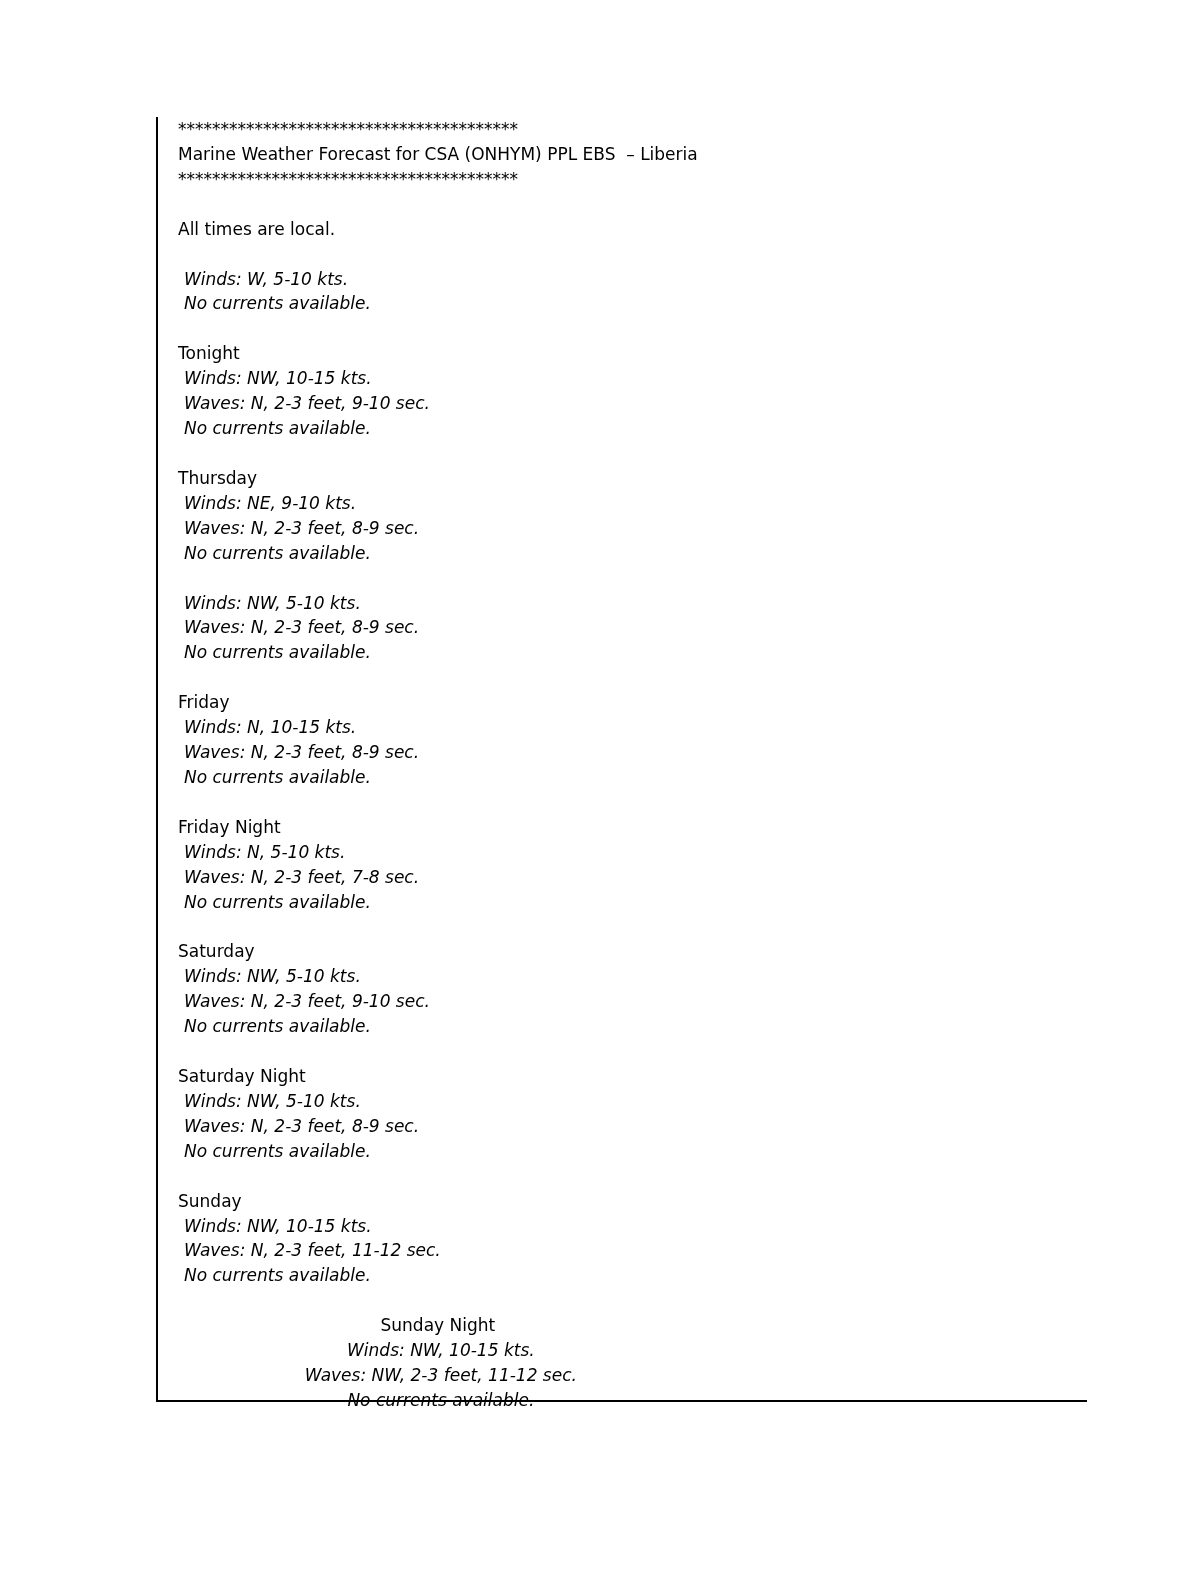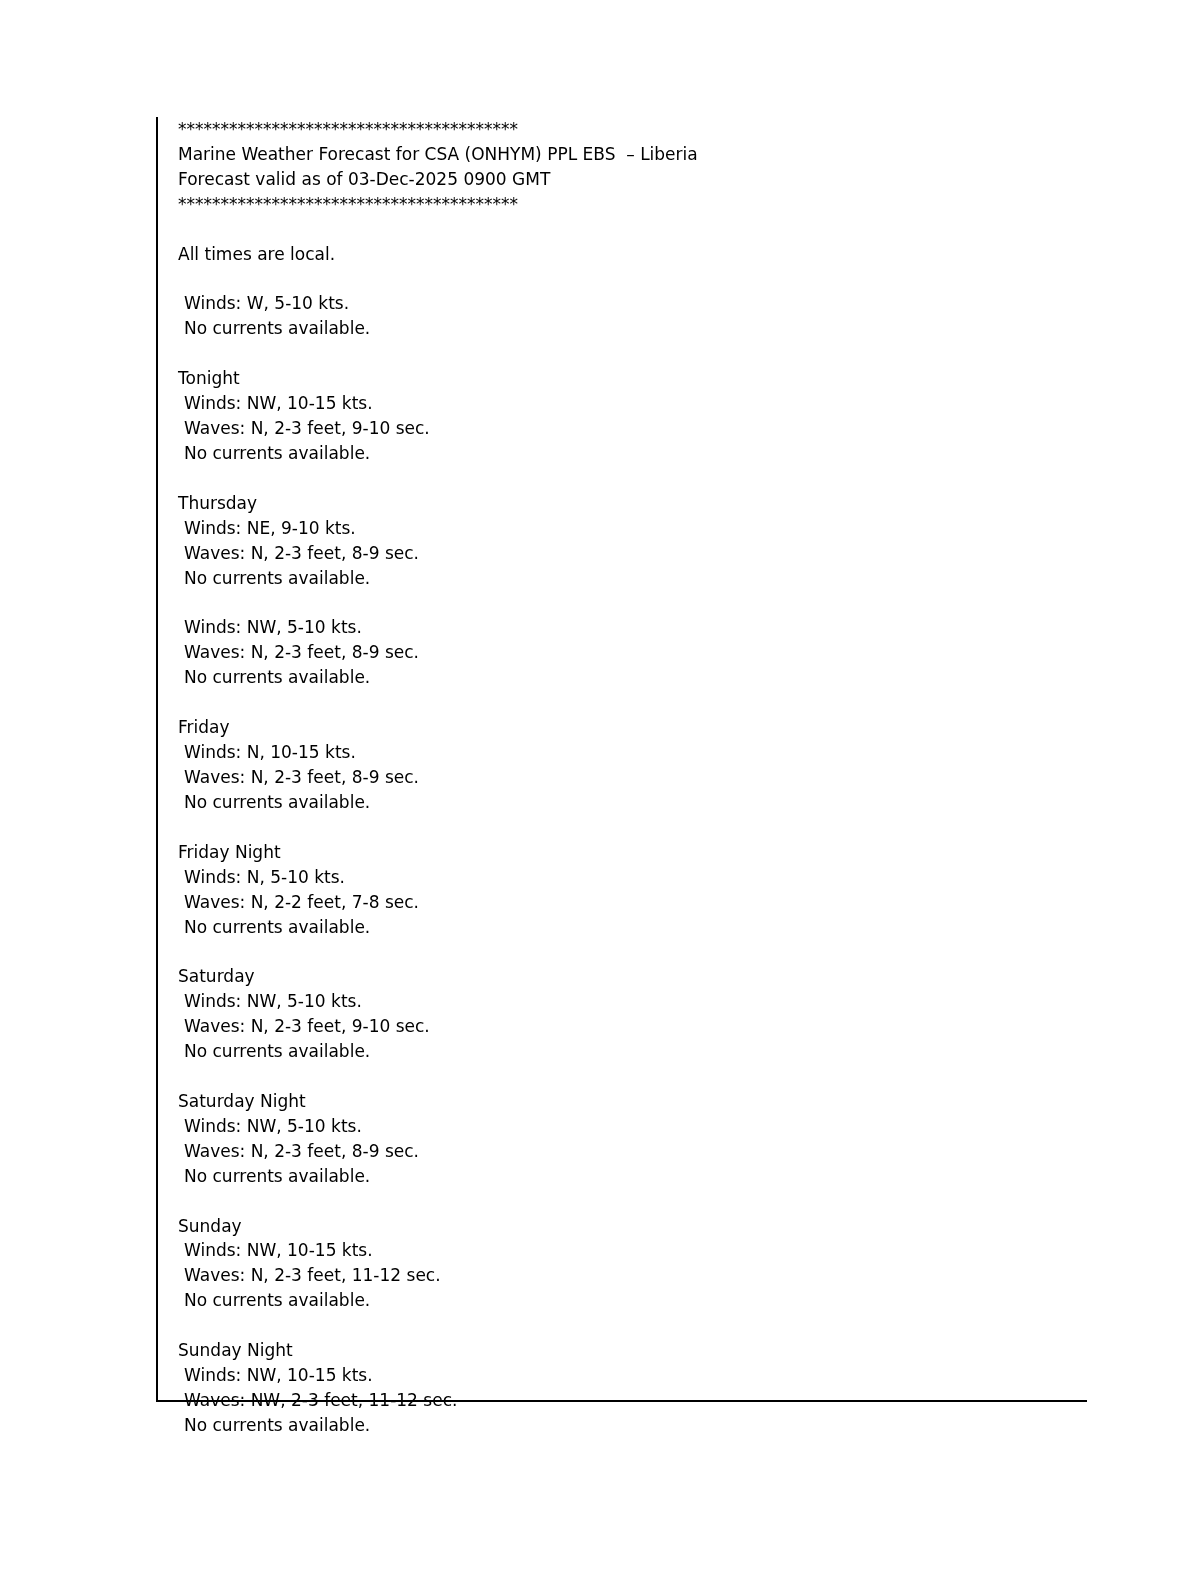--- a/index.html
+++ b/index.html
@@ -39,36 +39,37 @@
     white-space: pre;
   }
   .spacer {
     height: 24.93px;
   }
   .section {
     margin-bottom: 24.93px;
   }
   .section:last-child {
     margin-bottom: 0;
+    text-align: center;
   }
   .detail {
     padding-left: 6px;
+    font-style: italic;
   }
 </style>
 </head>
 <body>
 
 <div class="page">
 
   <div class="text-frame"></div>
 
   <div class="text-block">
     <div class="line">****************************************</div>
     <div class="line">Marine Weather Forecast for CSA (ONHYM) PPL EBS  – Liberia</div>
-    <div class="line">Forecast valid as of 03-Dec-2025 0900 GMT</div>
     <div class="line">****************************************</div>
     <div class="spacer"></div>
     <div class="line">All times are local.</div>
     <div class="spacer"></div>
     <div id="sections">
     <div class="section">
       <div class="line detail">Winds: W, 5-10 kts.</div>
       <div class="line detail">No currents available.</div>
     </div>
 
@@ -95,21 +96,21 @@
     <div class="section">
       <div class="line">Friday</div>
       <div class="line detail">Winds: N, 10-15 kts.</div>
       <div class="line detail">Waves: N, 2-3 feet, 8-9 sec.</div>
       <div class="line detail">No currents available.</div>
     </div>
 
     <div class="section">
       <div class="line">Friday Night</div>
       <div class="line detail">Winds: N, 5-10 kts.</div>
-      <div class="line detail">Waves: N, 2-2 feet, 7-8 sec.</div>
+      <div class="line detail">Waves: N, 2-3 feet, 7-8 sec.</div>
       <div class="line detail">No currents available.</div>
     </div>
 
     <div class="section">
       <div class="line">Saturday</div>
       <div class="line detail">Winds: NW, 5-10 kts.</div>
       <div class="line detail">Waves: N, 2-3 feet, 9-10 sec.</div>
       <div class="line detail">No currents available.</div>
     </div>
 

